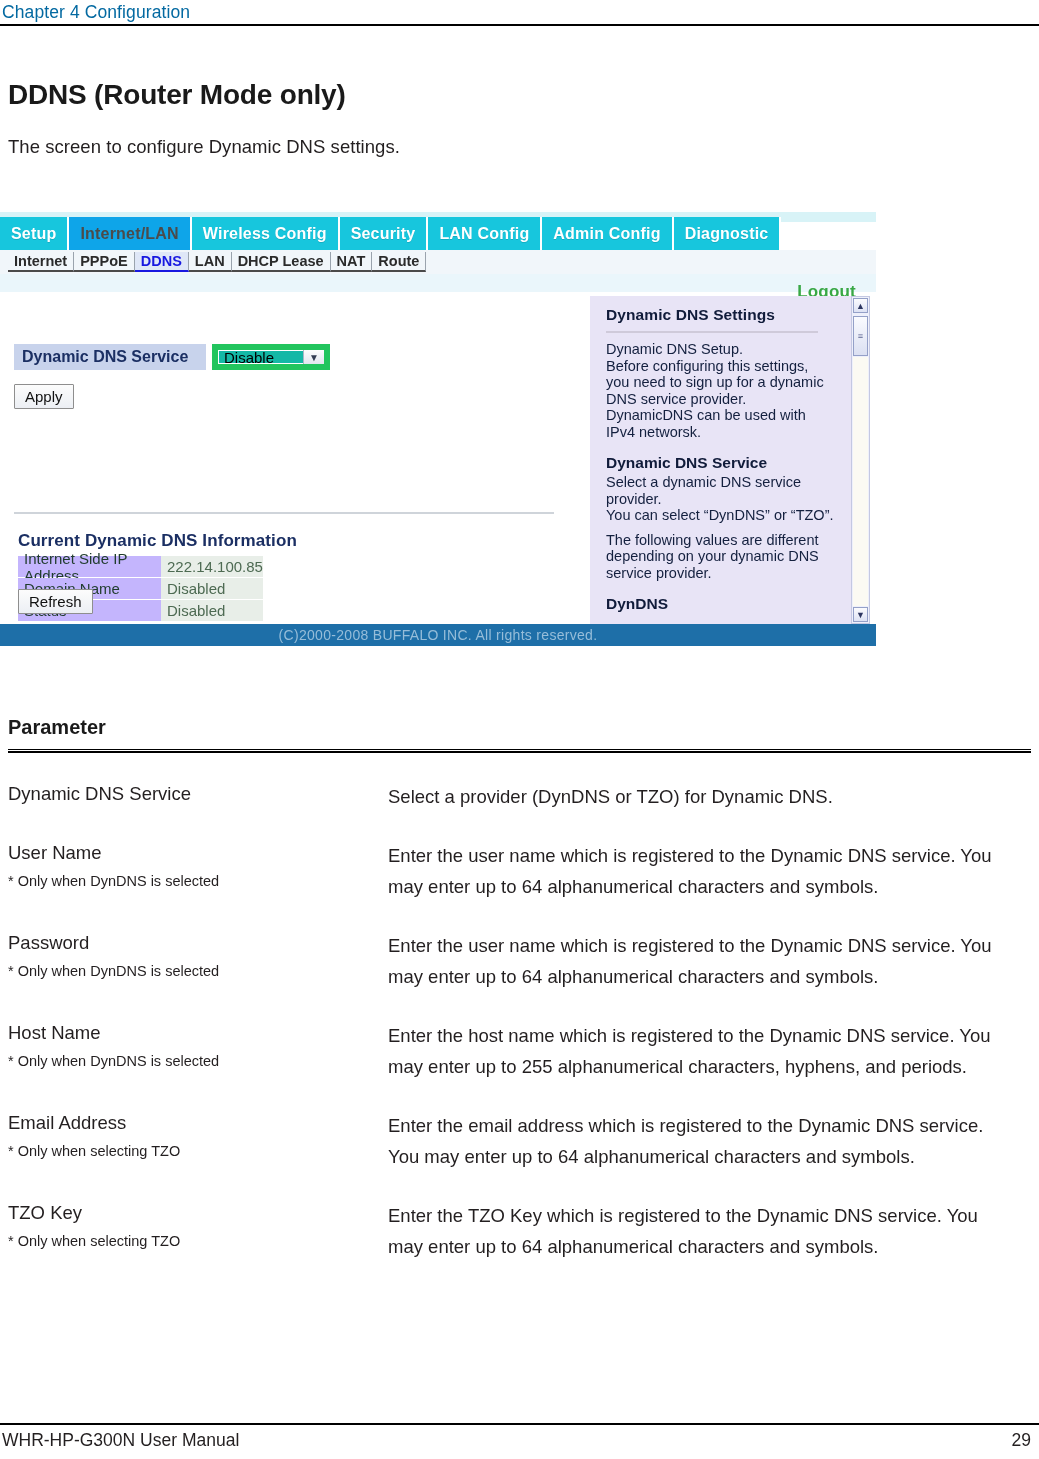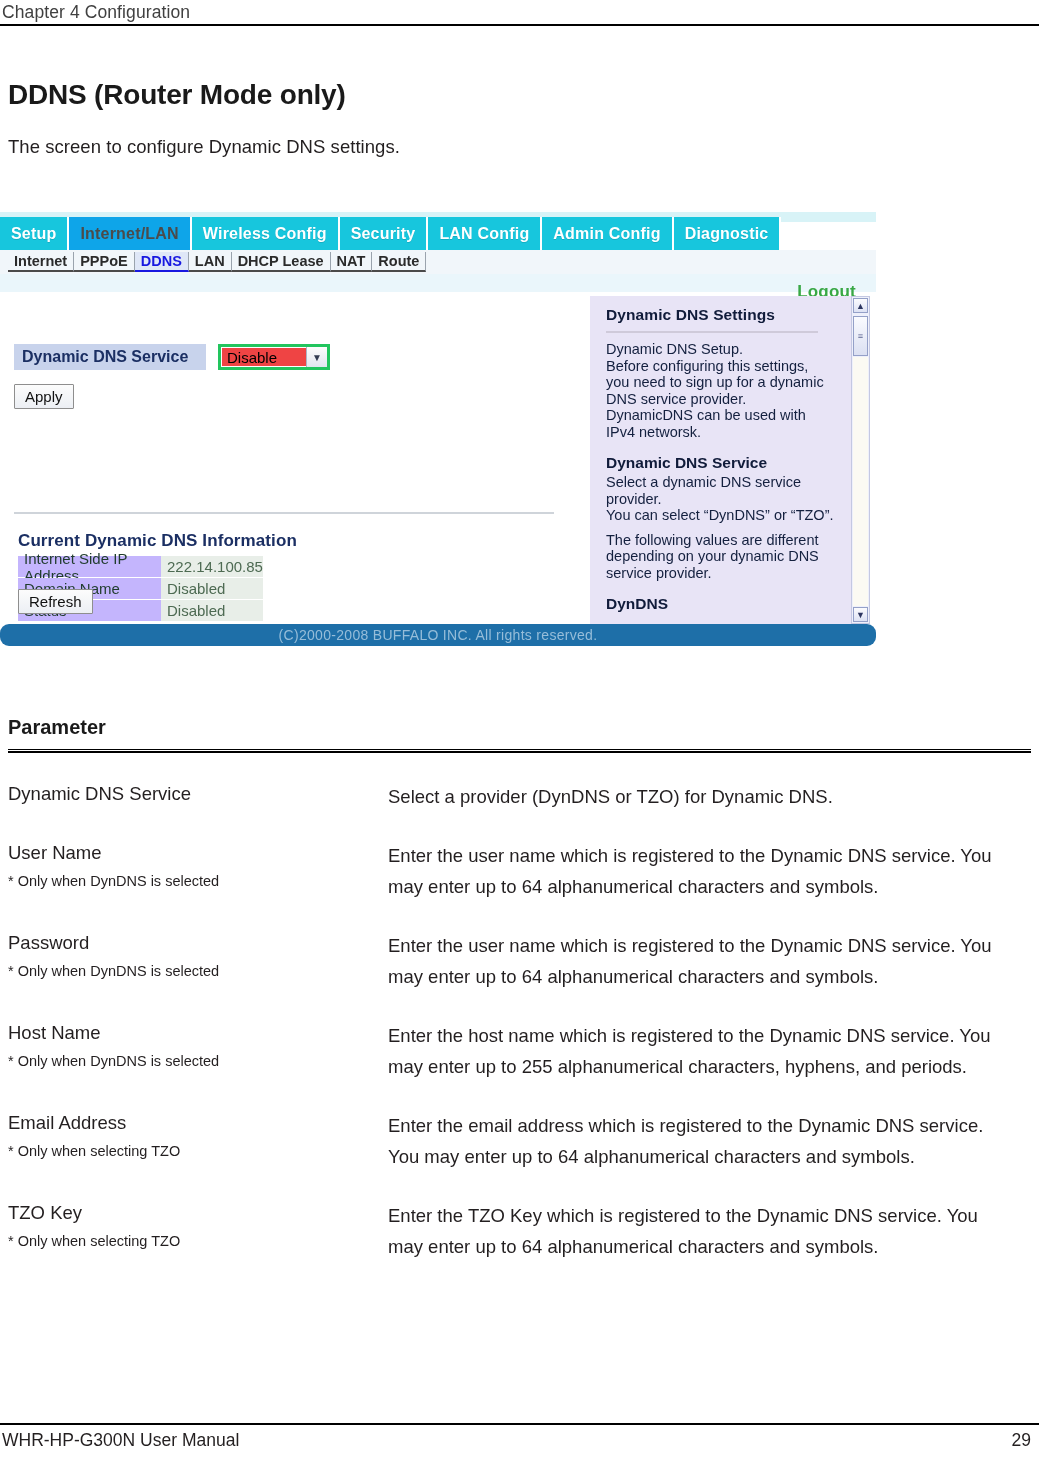--- a/index.html
+++ b/index.html
@@ -20,21 +20,21 @@
   .running-head {
     position: absolute;
     left: 0; top: 0;
     width: 1039px;
     height: 26px;
   }
   .running-head-text {
     position: absolute;
     left: 2px; top: 2px;
     font-size: 17.5px;
-    color: #404040;
+    color: #0369a1;
     letter-spacing: 0.1px;
   }
   .running-head-rule {
     position: absolute;
     left: 0; top: 24px;
     width: 1039px; height: 2px;
     background: #000000;
   }
 
   
@@ -160,24 +160,24 @@
     background: #c8d3ec;
     color: #1b2f63;
     font-size: 16px;
     font-weight: bold;
     padding: 2px 8px 2px 8px;
     display: flex;
     align-items: center;
     min-width: 176px;
   }
   .select-box {
-    margin-left: 12px;
+    margin-left: 6px;
     width: 100px;
-    background: #ef4444;
-    border: 3px solid #22c55e;
+    background: #14b8a6;
+    border: 6px solid #22c55e;
     display: flex;
     align-items: center;
     justify-content: space-between;
     font-size: 15px;
     color: #000000;
     padding-left: 6px;
     box-shadow: inset 0 0 0 1px #fff;
   }
   .select-arrow {
     width: 20px;
@@ -334,21 +334,20 @@
   }
   
   .shot-footer {
     position: absolute;
     left: 0; top: 412px;
     width: 876px; height: 22px;
     background: #1e6fa8;
     display: flex;
     align-items: center;
     justify-content: center;
-    border-radius: 9px;
   }
   .shot-footer span {
     color: #96bdd9;
     font-size: 14px;
     letter-spacing: 0.3px;
   }
 
   
   .ptable {
     position: absolute;

